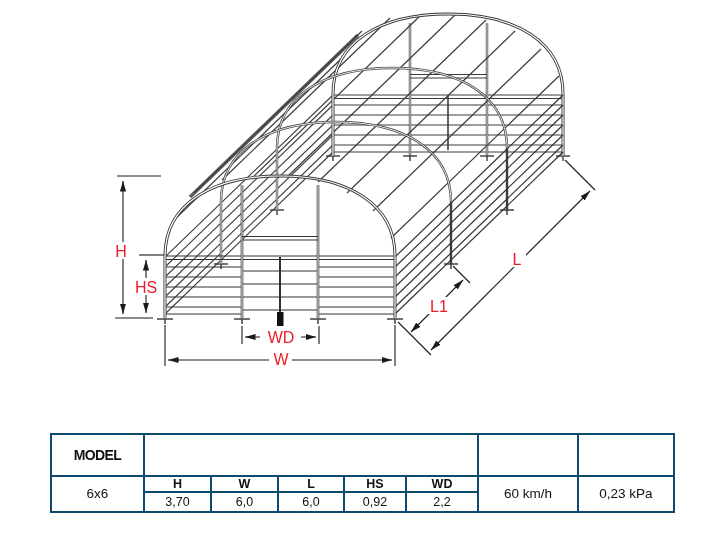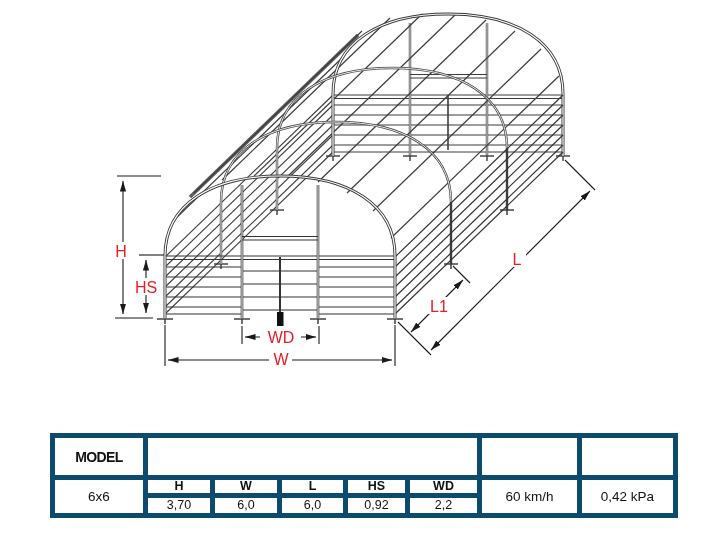--- a/index.html
+++ b/index.html
@@ -1,21 +1,21 @@
 <!DOCTYPE html>
 <html><head>
 <meta charset="utf-8">
 <style>
   html,body{margin:0;padding:0;background:#ffffff;}
   #page{position:relative;width:722px;height:533px;background:#fff;overflow:hidden;
         font-family:"Liberation Sans", sans-serif;}
   #drawing{position:absolute;left:0;top:0;}
   
   #spec-table{position:absolute;left:50px;top:433px;border-collapse:collapse;table-layout:fixed;}
-  #spec-table td{border:5px solid #0c4a6e;text-align:center;vertical-align:middle;padding:0;
+  #spec-table td{border:2px solid #0c4a6e;text-align:center;vertical-align:middle;padding:0;
                  color:#111;font-size:12.5px;line-height:1;}
   #spec-table .model-hdr{font-weight:bold;font-size:14px;letter-spacing:-0.6px;}
   #spec-table .dim-hdr{font-weight:bold;font-size:12.5px;}
   #spec-table .big-cell{font-size:13.5px;}
   .r1{height:42px;} .r2{height:16px;} .r3{height:20px;}
   svg text{font-family:"Liberation Sans", sans-serif;}
 </style>
 </head>
 <body>
 
@@ -212,21 +212,21 @@
     <td></td>
   </tr>
   <tr class="r2">
     <td rowspan="2" class="big-cell">6x6</td>
     <td class="dim-hdr">H</td>
     <td class="dim-hdr">W</td>
     <td class="dim-hdr">L</td>
     <td class="dim-hdr">HS</td>
     <td class="dim-hdr">WD</td>
     <td rowspan="2" class="big-cell">60 km/h</td>
-    <td rowspan="2" class="big-cell">0,42 kPa</td>
+    <td rowspan="2" class="big-cell">0,23 kPa</td>
   </tr>
   <tr class="r3">
     <td>3,70</td>
     <td>6,0</td>
     <td>6,0</td>
     <td>0,92</td>
     <td>2,2</td>
   </tr>
 </tbody>
     </table>

